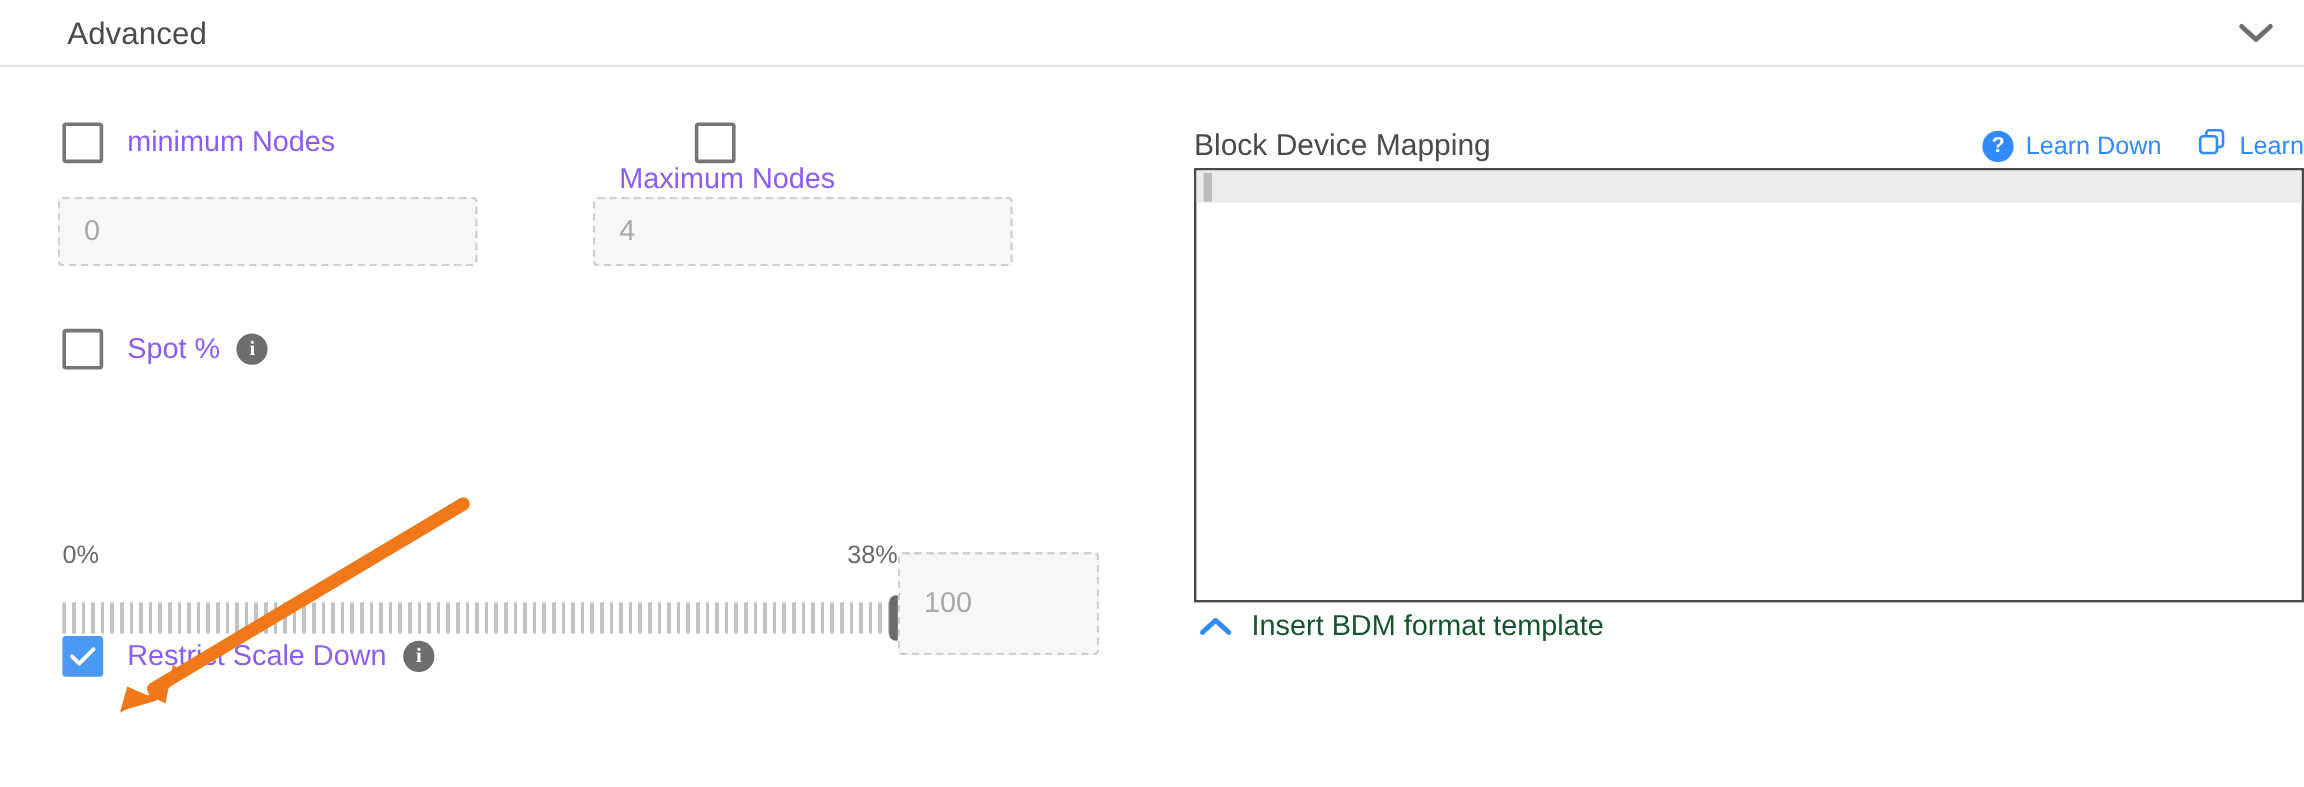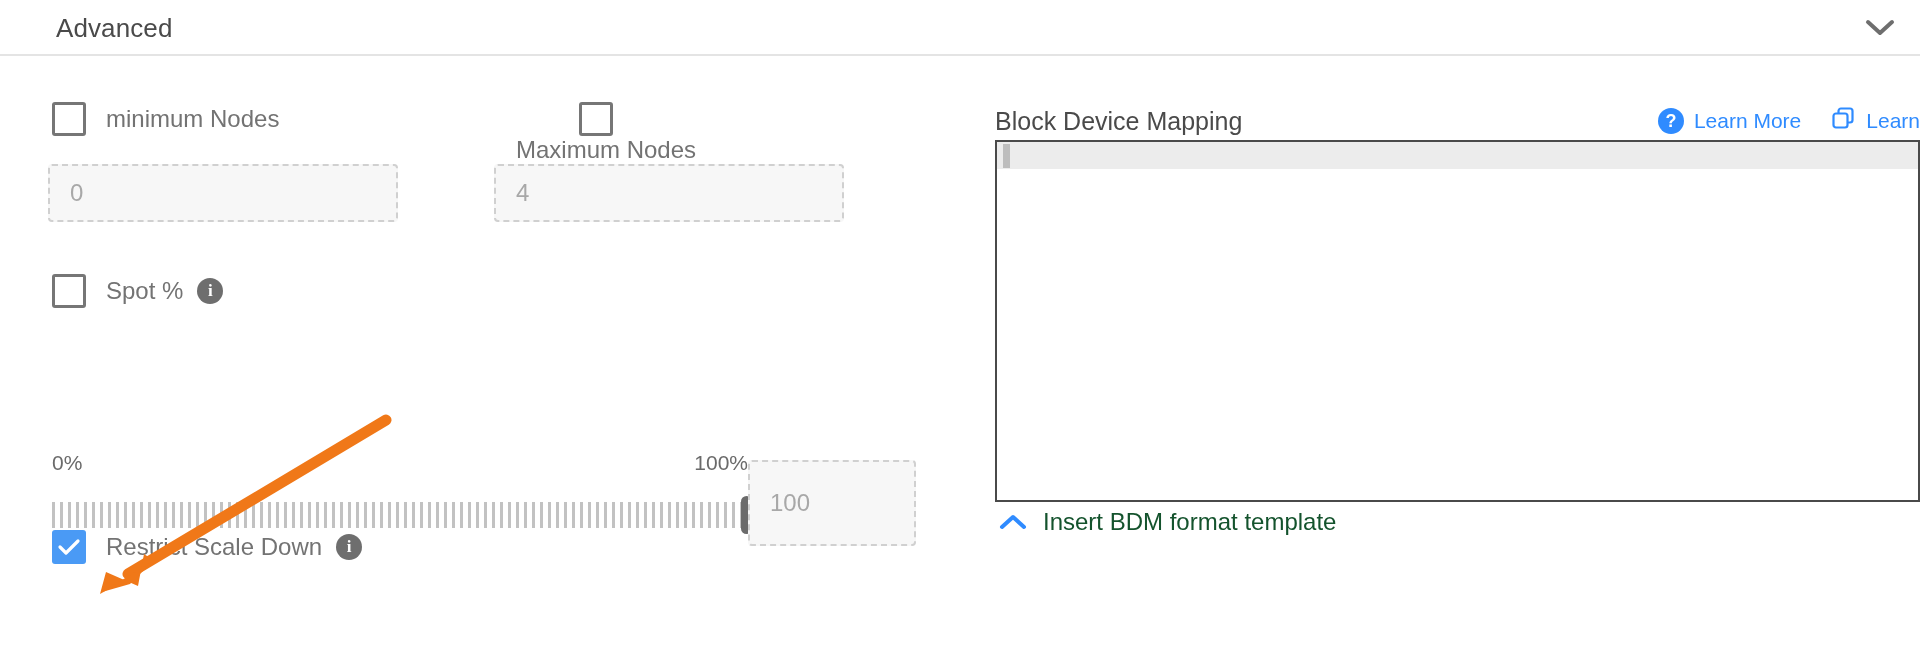--- a/index.html
+++ b/index.html
@@ -70,21 +70,21 @@
   .checkbox.checked {
     background: #4a9af5;
     border: none;
     display: flex;
     align-items: center;
     justify-content: center;
   }
   .cb-label {
     margin-left: 20px;
     font-size: 24px;
-    color: #737373;
+    color: #8b5cf6;
     white-space: nowrap;
   }
   .info-icon {
     margin-left: 14px;
     width: 26px; height: 26px;
     border-radius: 50%;
     background: #6e6e6e;
     color: #ffffff;
     font-size: 17px;
     font-weight: bold;
@@ -262,21 +262,21 @@
 
     <div class="cb-row" style="left:52px; top:218px;">
       <div class="checkbox"></div>
       <div class="cb-label">Spot %</div>
       <div class="info-icon">i</div>
     </div>
 
     <div class="slider-wrap">
       <div class="slider-labels">
         <span class="lo">0%</span>
-        <span class="hi">100%</span>
+        <span class="hi">38%</span>
       </div>
       <div class="slider-track">
         <div class="slider-handle"></div>
       </div>
     </div>
     <div class="num-input" style="left:748px; top:404px; width:168px; height:86px;">100</div>
 
     <div class="cb-row" style="left:52px; top:474px;">
       <div class="checkbox checked">
         <svg width="24" height="20" viewBox="0 0 24 20" aria-hidden="true">
@@ -295,21 +295,21 @@
   </div>
 
   <div class="right-pane">
 
     <div class="bdm-header">
       <div class="bdm-title">Block Device Mapping</div>
       <div class="bdm-actions">
 
         <div class="action-link">
           <span class="q-icon">?</span>
-          <span>Learn More</span>
+          <span>Learn Down</span>
         </div>
 
         <div class="action-link">
           <span>
             <svg width="25" height="25" viewBox="0 0 25 25" aria-hidden="true">
               <rect x="7.5" y="2.5" width="14" height="14" rx="2.5" fill="none" stroke="#2f8bff" stroke-width="2.2"></rect>
               <rect x="2.5" y="7.5" width="14" height="14" rx="2.5" fill="#ffffff" stroke="#2f8bff" stroke-width="2.2"></rect>
             </svg>
           </span>
           <span>Learn</span>

